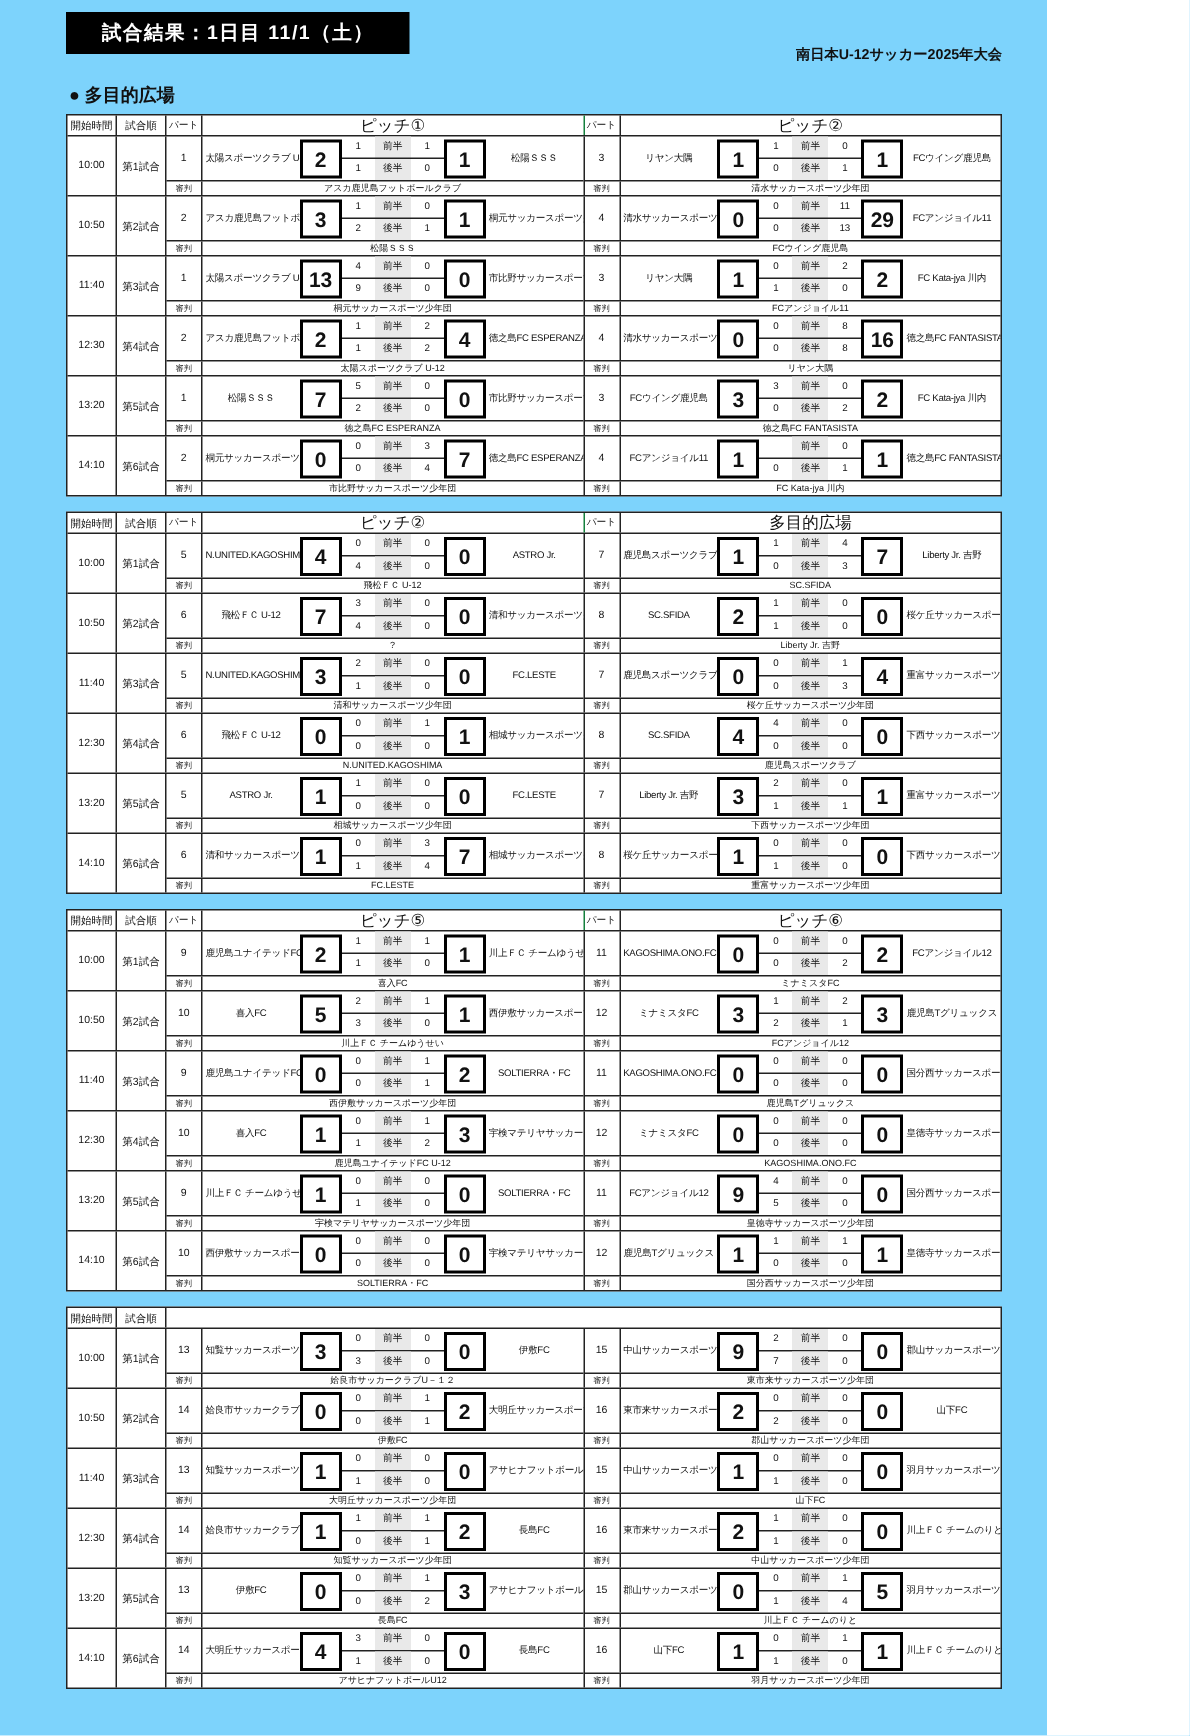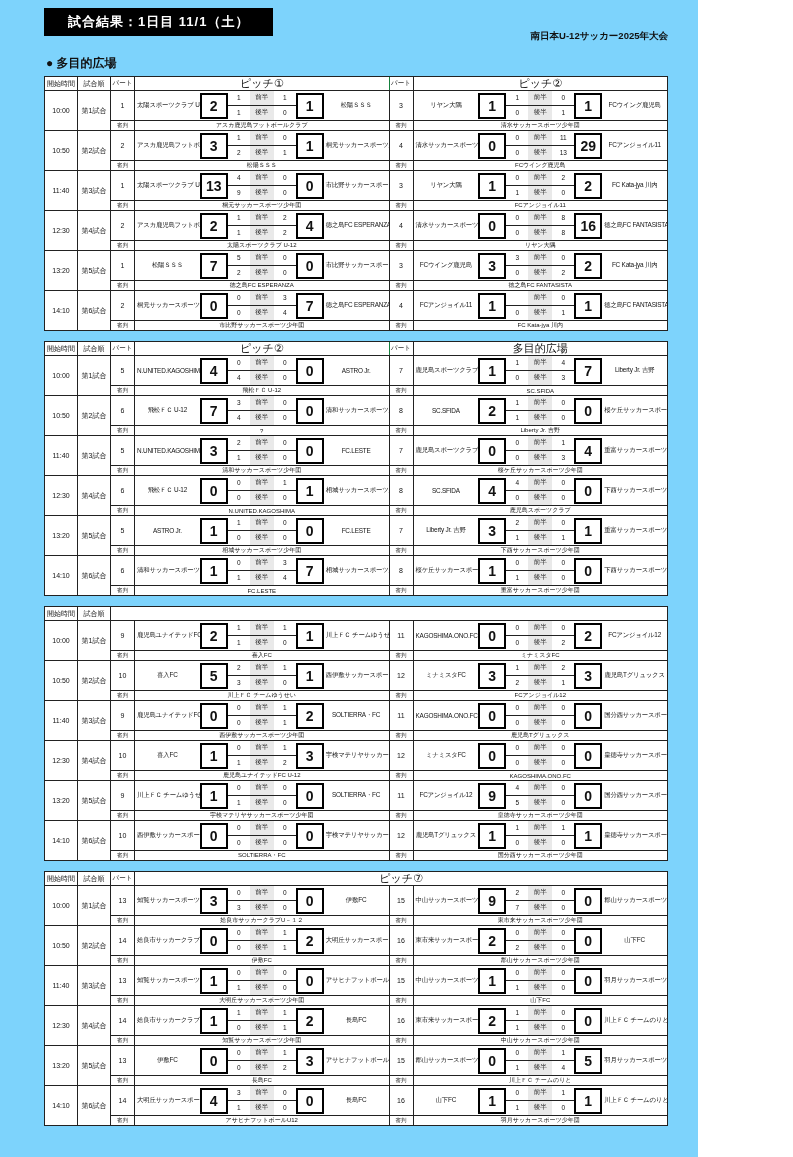--- a/index.html
+++ b/index.html
@@ -669,20 +669,28 @@
 
       </div>
     </section>
       <section class="section">
 
       <div class="tbl">
 
         <div class="hdr-row">
           <div class="c-time">開始時間</div>
           <div class="c-match">試合順</div>
+          <div class="side-hdr">
+            <div class="c-part-h">パート</div>
+            <div class="c-pitch">ピッチ⑤</div>
+          </div>
+          <div class="side-hdr">
+            <div class="c-part-h">パート</div>
+            <div class="c-pitch">ピッチ⑥</div>
+          </div>
         </div>
 
         <div>
             <div class="block">
             <div class="c-time">10:00</div>
             <div class="c-match">第1試合</div>
             <div class="sides">
                 <div class="pitchhalf">
                 <div class="matchrow">
                   <div class="c-part">9</div>
@@ -971,24 +979,20 @@
 
       </div>
     </section>
       <section class="section">
 
       <div class="tbl">
 
         <div class="hdr-row">
           <div class="c-time">開始時間</div>
           <div class="c-match">試合順</div>
-          <div class="side-hdr">
-            <div class="c-part-h">パート</div>
-            <div class="c-pitch">ピッチ⑦</div>
-          </div>
         </div>
 
         <div>
             <div class="block">
             <div class="c-time">10:00</div>
             <div class="c-match">第1試合</div>
             <div class="sides">
                 <div class="pitchhalf">
                 <div class="matchrow">
                   <div class="c-part">13</div>

